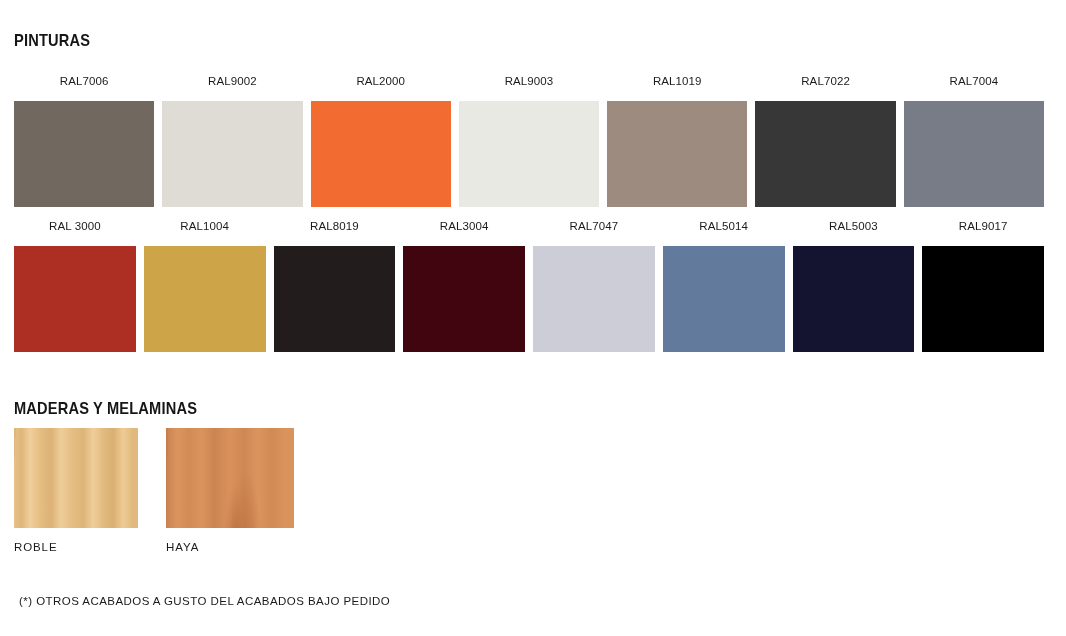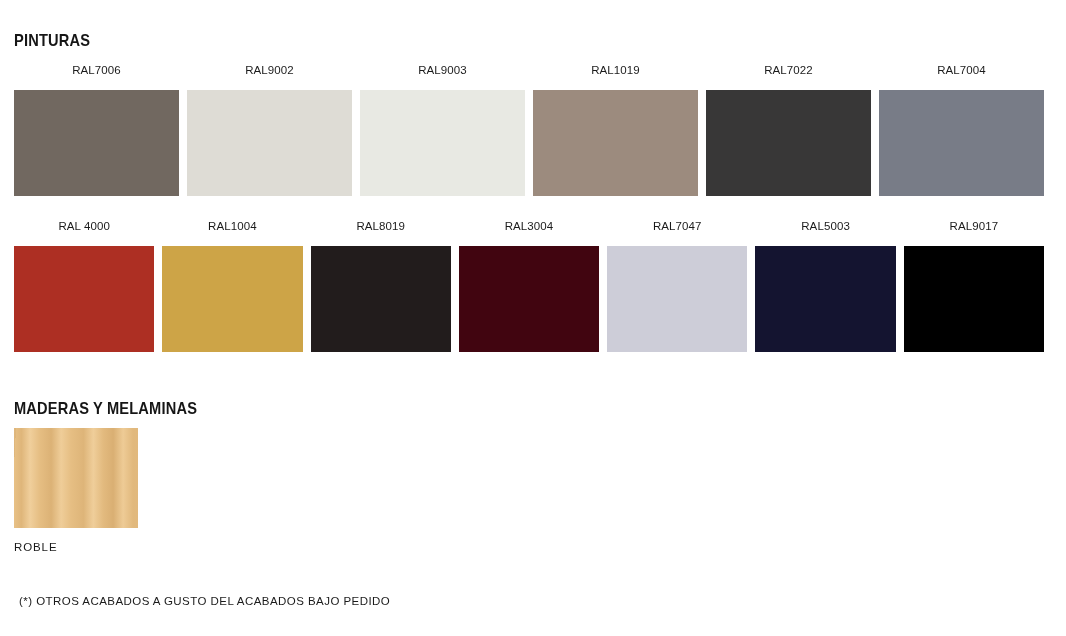--- a/index.html
+++ b/index.html
@@ -33,21 +33,21 @@
   #title-maderas  { top: 385px; }
 
   
   .swatch-row {
     position: absolute;
     left: 14px;
     width: 1030px;
     display: flex;
     gap: 8px;
   }
-  #paint-row-1 { top: 62px; }
+  #paint-row-1 { top: 73px; }
   #paint-row-2 { top: 218px; }
 
   .swatch-cell {
     flex: 1 1 0;
     display: flex;
     flex-direction: column;
     align-items: center;
   }
   .swatch-label {
     font-size: 11.5px;
@@ -163,72 +163,86 @@
 <div class="swatch-row" id="paint-row-1">
   <div class="swatch-cell">
     <span class="swatch-label">RAL7006</span>
     <span class="swatch-chip" style="background-color: rgb(113, 104, 96);"></span>
   </div>
   <div class="swatch-cell">
     <span class="swatch-label">RAL9002</span>
     <span class="swatch-chip" style="background-color: rgb(222, 220, 213);"></span>
   </div>
   <div class="swatch-cell">
+    <span class="swatch-label">RAL2000</span>
+    <span class="swatch-chip" style="background-color: rgb(242, 108, 49);"></span>
+  </div>
+  <div class="swatch-cell">
     <span class="swatch-label">RAL9003</span>
     <span class="swatch-chip" style="background-color: rgb(232, 233, 227);"></span>
   </div>
   <div class="swatch-cell">
     <span class="swatch-label">RAL1019</span>
     <span class="swatch-chip" style="background-color: rgb(156, 139, 126);"></span>
   </div>
   <div class="swatch-cell">
     <span class="swatch-label">RAL7022</span>
     <span class="swatch-chip" style="background-color: rgb(56, 55, 55);"></span>
   </div>
   <div class="swatch-cell">
     <span class="swatch-label">RAL7004</span>
     <span class="swatch-chip" style="background-color: rgb(120, 124, 135);"></span>
   </div>
 </div>
 
 <div class="swatch-row" id="paint-row-2">
   <div class="swatch-cell">
-    <span class="swatch-label">RAL 4000</span>
+    <span class="swatch-label">RAL 3000</span>
     <span class="swatch-chip" style="background-color: rgb(173, 47, 35);"></span>
   </div>
   <div class="swatch-cell">
     <span class="swatch-label">RAL1004</span>
     <span class="swatch-chip" style="background-color: rgb(205, 164, 71);"></span>
   </div>
   <div class="swatch-cell">
     <span class="swatch-label">RAL8019</span>
     <span class="swatch-chip" style="background-color: rgb(34, 28, 28);"></span>
   </div>
   <div class="swatch-cell">
     <span class="swatch-label">RAL3004</span>
     <span class="swatch-chip" style="background-color: rgb(65, 5, 16);"></span>
   </div>
   <div class="swatch-cell">
     <span class="swatch-label">RAL7047</span>
     <span class="swatch-chip" style="background-color: rgb(205, 205, 216);"></span>
+  </div>
+  <div class="swatch-cell">
+    <span class="swatch-label">RAL5014</span>
+    <span class="swatch-chip" style="background-color: rgb(98, 122, 156);"></span>
   </div>
   <div class="swatch-cell">
     <span class="swatch-label">RAL5003</span>
     <span class="swatch-chip" style="background-color: rgb(20, 20, 48);"></span>
   </div>
   <div class="swatch-cell">
     <span class="swatch-label">RAL9017</span>
     <span class="swatch-chip" style="background-color: rgb(0, 0, 0);"></span>
   </div>
 </div>
 
 <h2 class="section-title" id="title-maderas">MADERAS Y MELAMINAS</h2>
 
 <div id="wood-row">
   <div class="wood-cell">
     <span class="wood-chip" id="wood-chip-roble">
       <span class="grain"></span>
     </span>
     <span class="wood-label">ROBLE</span>
   </div>
+  <div class="wood-cell">
+    <span class="wood-chip" id="wood-chip-haya">
+      <span class="grain"></span>
+    </span>
+    <span class="wood-label">HAYA</span>
+  </div>
 </div>
 
 <p id="footnote">(*) OTROS ACABADOS A GUSTO DEL ACABADOS BAJO PEDIDO</p>
 
 </body></html>

